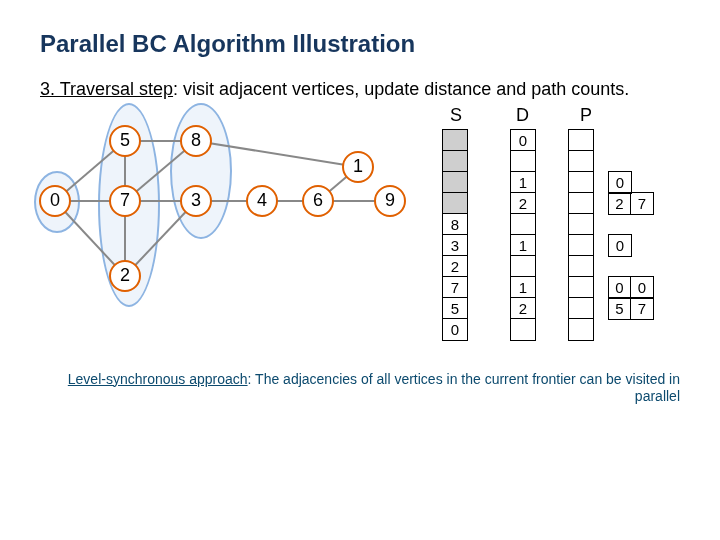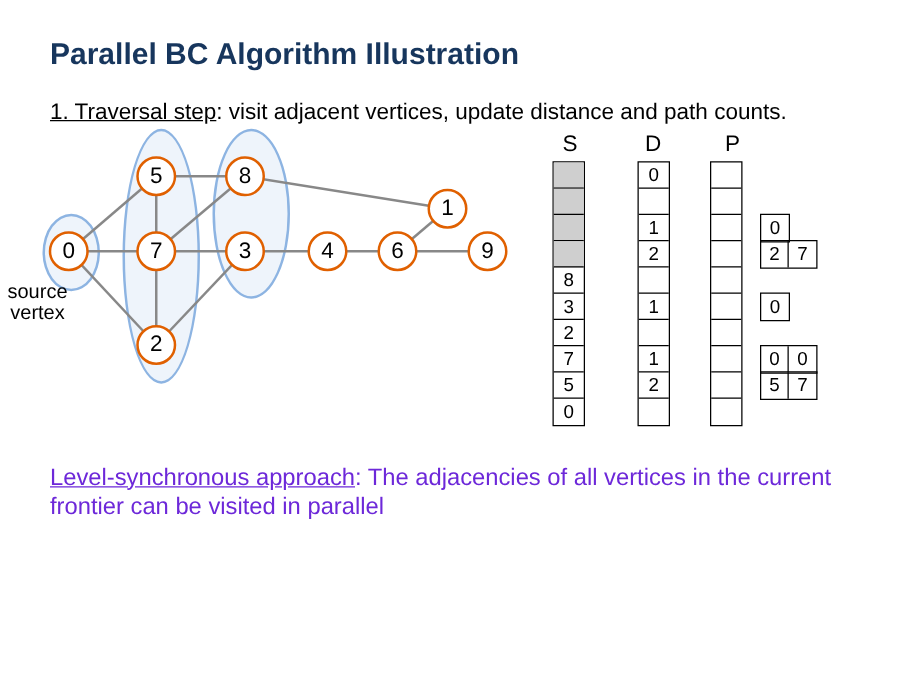--- a/index.html
+++ b/index.html
@@ -18,24 +18,25 @@
     margin: 0 0 20px 0;
   }
   .step-desc {
     font-size: 18px;
     color: #000;
     margin: 0 0 10px 0;
     line-height: 1.25;
   }
   .step-desc .u { text-decoration: underline; }
   .approach {
-    font-size: 19px;
-    color: #6d28d9;
+    font-size: 14px;
+    color: #0c4a6e;
     margin: 20px 0 0 0;
     line-height: 1.25;
+    text-align: right;
   }
   .approach .u { text-decoration: underline; }
 
   .scene { position: relative; height: 240px; }
   .src-label {
     position: absolute;
     font-size: 16px;
     text-align: center;
     line-height: 1.1;
   }
@@ -97,21 +98,21 @@
     box-sizing: border-box;
   }
   .pside .pcell:last-child { border-right: none; }
 </style>
 </head>
 <body>
 
 <h1 class="title">Parallel BC Algorithm Illustration</h1>
 
 <p class="step-desc">
-  <span class="u">1. Traversal step</span><span>: visit adjacent vertices, update distance and path counts.</span>
+  <span class="u">3. Traversal step</span><span>: visit adjacent vertices, update distance and path counts.</span>
 </p>
 
 <div class="scene">
 
   <div class="frontier" style="left:-6px; top:60px; width:42px; height:58px;"></div>
   <div class="frontier" style="left:58px; top:-8px; width:58px; height:200px;"></div>
   <div class="frontier" style="left:130px; top:-8px; width:58px; height:132px;"></div>
 
   <svg class="edges" width="380" height="230">
     <line x1="15" y1="90" x2="85" y2="30"></line>
@@ -154,24 +155,20 @@
   <div class="node" style="left:262px; top:74px;">
       <span>6</span>
     </div>
   <div class="node" style="left:302px; top:40px;">
       <span>1</span>
     </div>
   <div class="node" style="left:334px; top:74px;">
       <span>9</span>
     </div>
 
-  <div class="src-label" style="left:-34px; top:114px;">
-    <span>source</span><br>
-    <span>vertex</span>
-  </div>
 
   <div class="col-label" style="left:410px; top:-6px;">S</div>
   <div class="col-label" style="left:476px; top:-6px;">D</div>
   <div class="col-label" style="left:540px; top:-6px;">P</div>
 
   <div class="col" style="left:402px; top:18px;">
     <div class="cell gray"></div>
     <div class="cell gray"></div>
     <div class="cell gray"></div>
     <div class="cell gray"></div>

